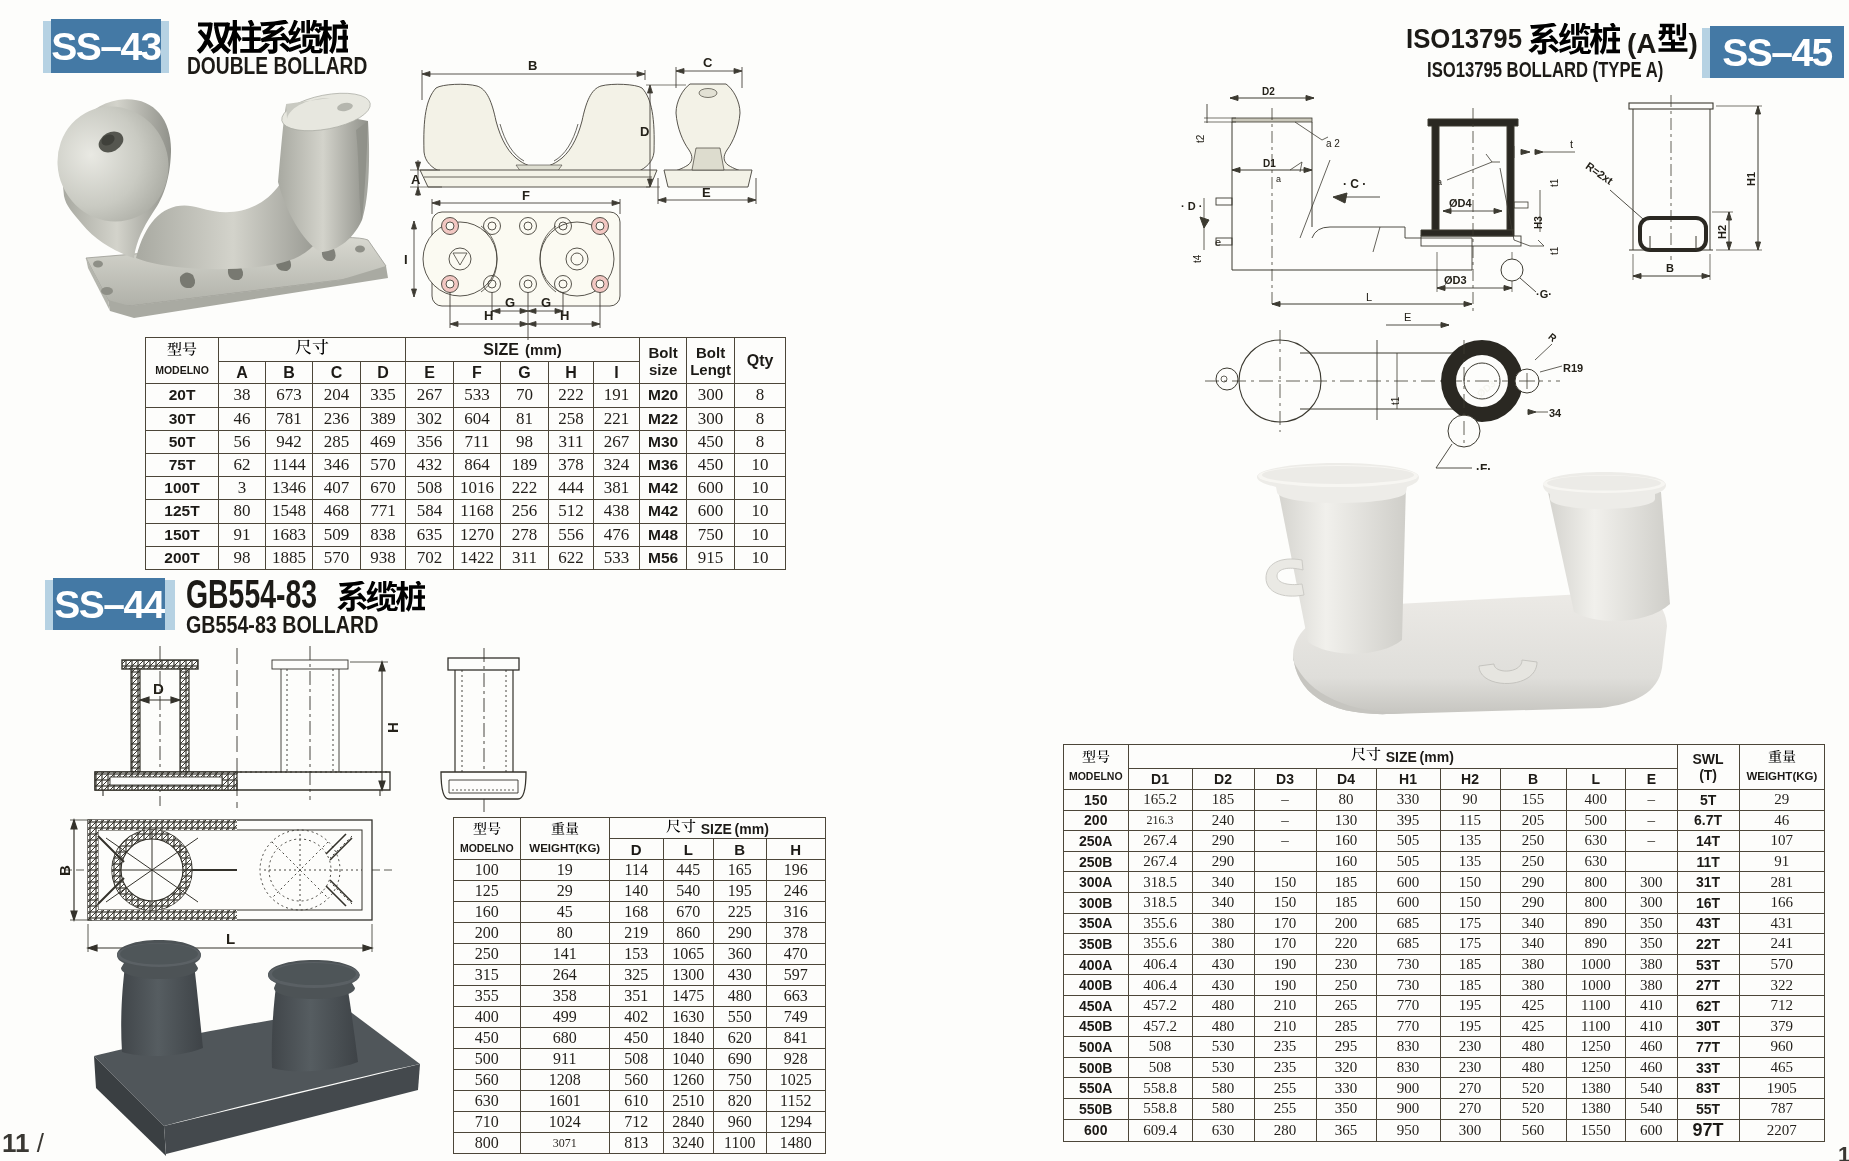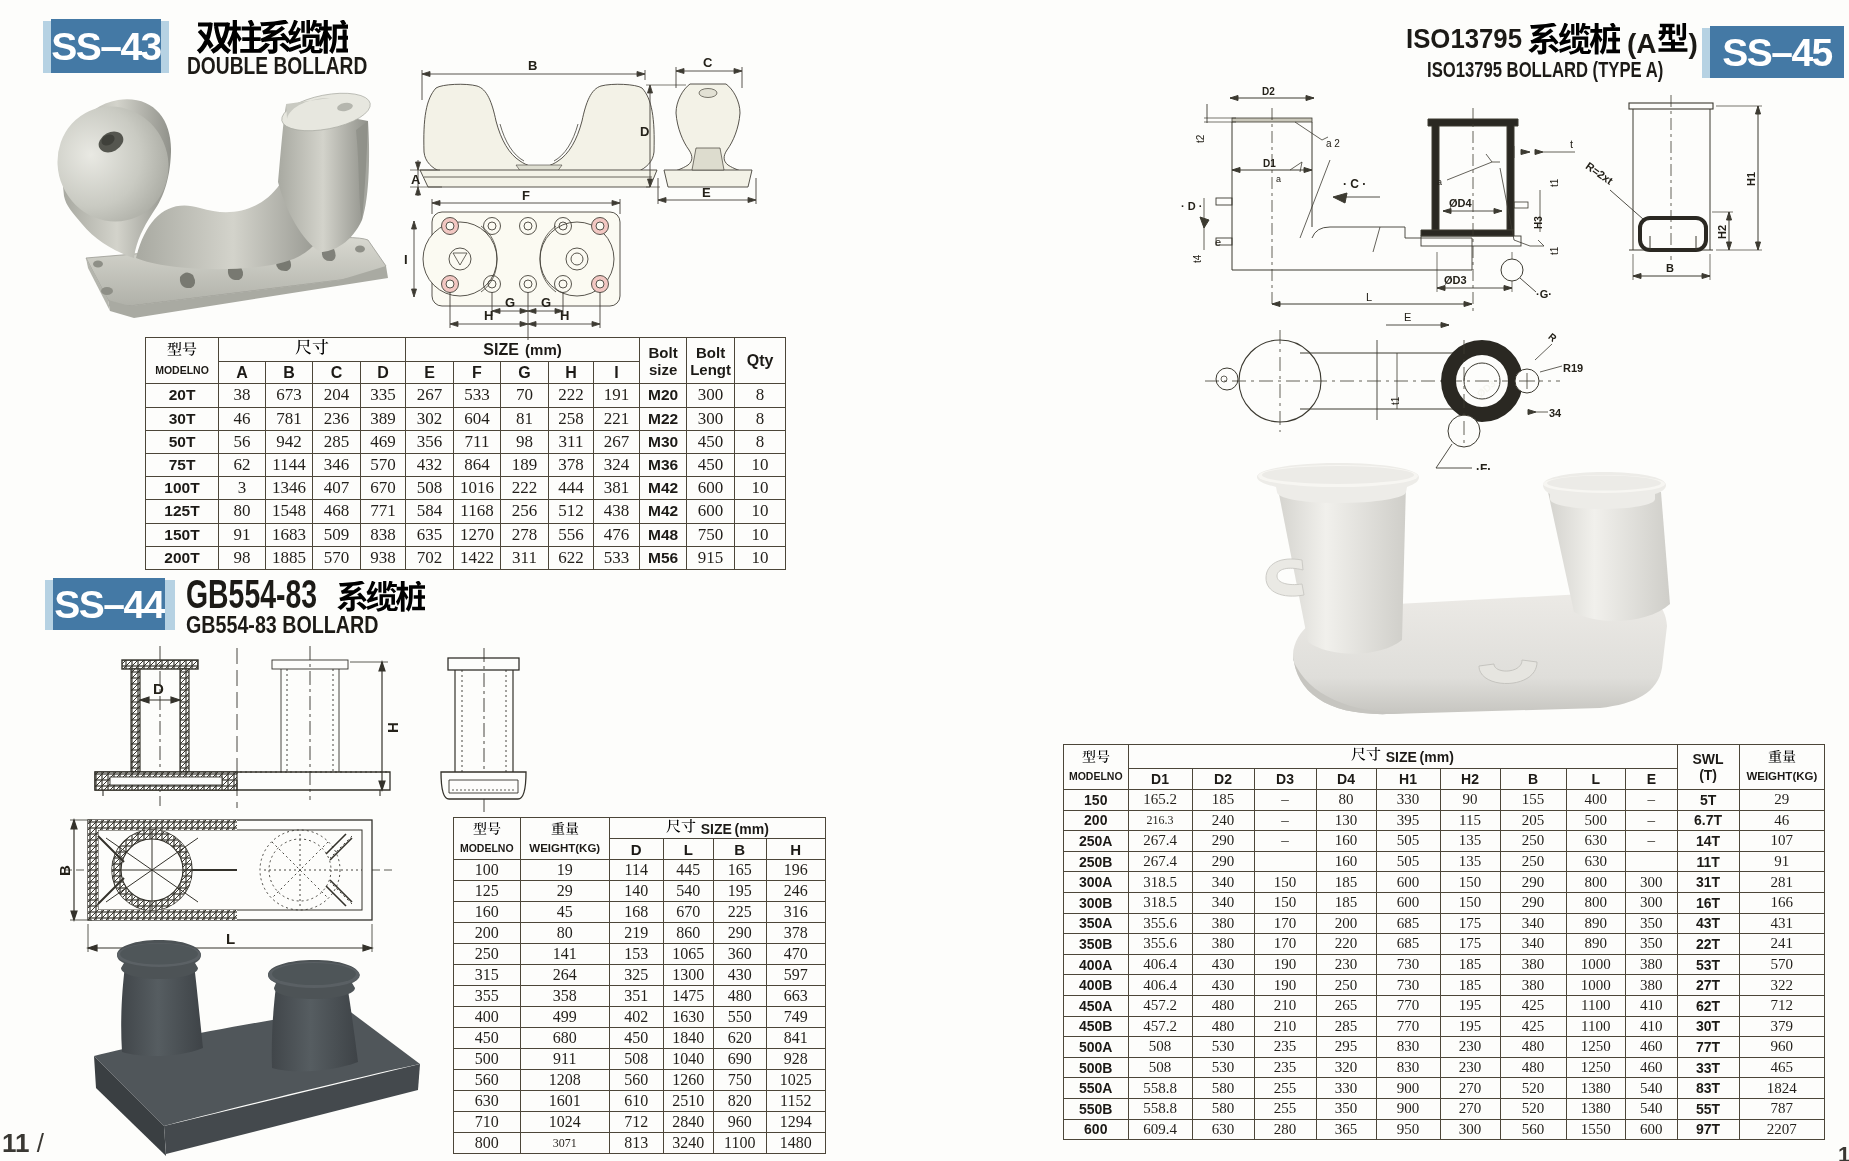--- a/index.html
+++ b/index.html
@@ -1054,21 +1054,21 @@
         <td class="num" style="font-size:15px">558.8</td>
         <td class="num" style="font-size:15px">580</td>
         <td class="num" style="font-size:15px">255</td>
         <td class="num" style="font-size:15px">330</td>
         <td class="num" style="font-size:15px">900</td>
         <td class="num" style="font-size:15px">270</td>
         <td class="num" style="font-size:15px">520</td>
         <td class="num" style="font-size:15px">1380</td>
         <td class="num" style="font-size:15px">540</td>
         <td class="mdl" style="font-size:14px">83T</td>
-        <td class="num" style="font-size:15px">1824</td>
+        <td class="num" style="font-size:15px">1905</td>
       </tr>
       <tr style="height:20.6px">
         <td class="mdl" style="font-size:14px">550B</td>
         <td class="num" style="font-size:15px">558.8</td>
         <td class="num" style="font-size:15px">580</td>
         <td class="num" style="font-size:15px">255</td>
         <td class="num" style="font-size:15px">350</td>
         <td class="num" style="font-size:15px">900</td>
         <td class="num" style="font-size:15px">270</td>
         <td class="num" style="font-size:15px">520</td>
@@ -1081,20 +1081,20 @@
         <td class="mdl" style="font-size:14px">600</td>
         <td class="num" style="font-size:15px">609.4</td>
         <td class="num" style="font-size:15px">630</td>
         <td class="num" style="font-size:15px">280</td>
         <td class="num" style="font-size:15px">365</td>
         <td class="num" style="font-size:15px">950</td>
         <td class="num" style="font-size:15px">300</td>
         <td class="num" style="font-size:15px">560</td>
         <td class="num" style="font-size:15px">1550</td>
         <td class="num" style="font-size:15px">600</td>
-        <td class="mdl" style="font-size:14px">97T</td>
+        <td class="mdl" style="font-size:18px">97T</td>
         <td class="num" style="font-size:15px">2207</td>
       </tr>
     </tbody>
   </table>
 
 <div class="abs" style="left:2px;top:1128px;font-size:26px;font-weight:bold;color:#3a3833">11 <span style="font-weight:normal">/</span></div>
 
 <div class="abs" style="left:1838px;top:1142px;font-size:22px;font-weight:bold;color:#3a3833">13</div>
 </body></html>

